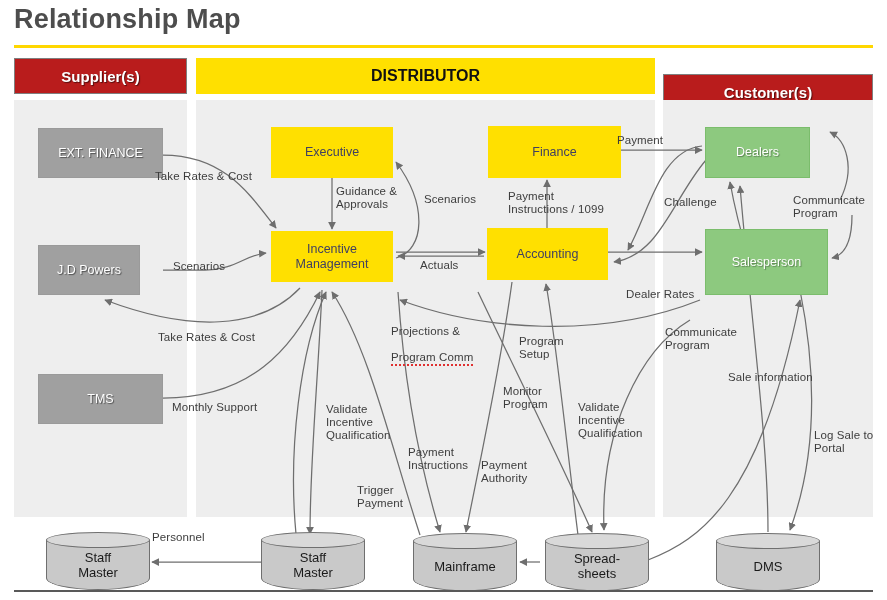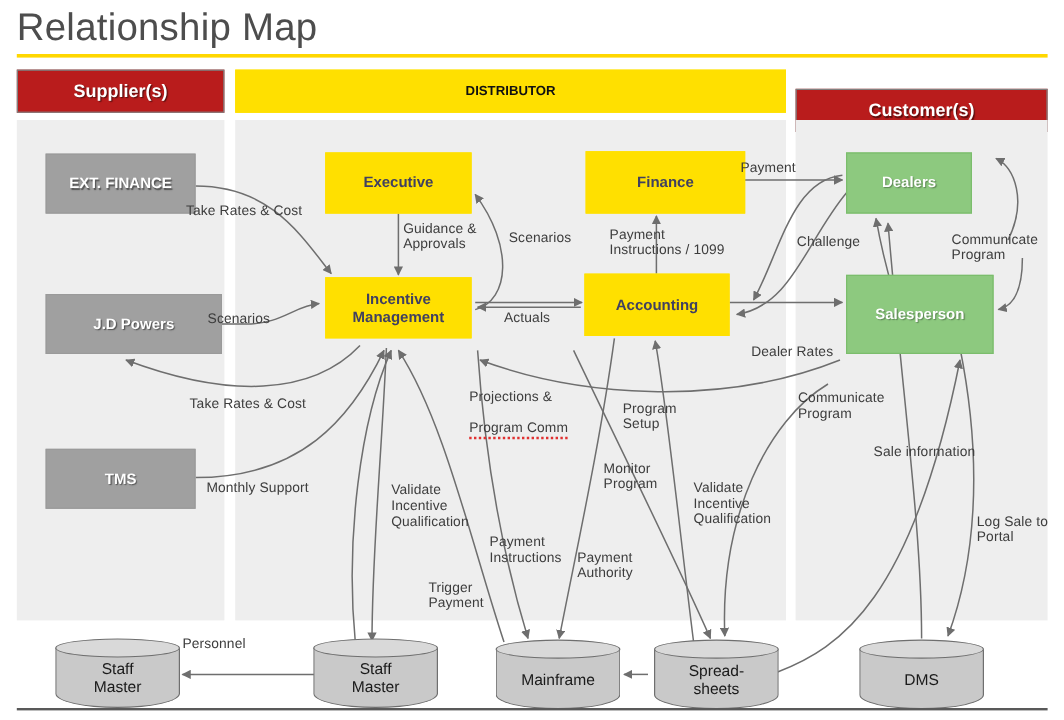--- a/index.html
+++ b/index.html
@@ -13,23 +13,23 @@
   #root {
     position: relative;
     width: 887px; height: 600px;
     background: #ffffff;
   }
 
   
   #title {
     position: absolute;
     left: 14px; top: 4px;
-    font-size: 32px;
+    font-size: 27px;
     color: #4d4d4d;
-    font-weight: 400;
+    font-weight: 700;
     letter-spacing: 0.2px;
     white-space: nowrap;
   }
   #title-rule {
     position: absolute;
     left: 14px; top: 45px;
     width: 859px; height: 3px;
     background: #ffd700;
   }
 
@@ -43,21 +43,21 @@
   }
   .col-header.dark {
     background: #b91c1c;
     color: #ffffff;
     font-size: 15px;
     text-shadow: 1px 1px 1px rgba(0,0,0,0.55);
   }
   .col-header.yellow {
     background: #ffe000;
     color: #111111;
-    font-size: 11px;
+    font-size: 16px;
     border-color: #ffe000;
   }
   #hdr-supplier   { left: 14px;  top: 58px; width: 173px; }
   #hdr-distributor{ left: 196px; top: 58px; width: 459px; }
   #hdr-customer   { left: 663px; top: 58px; width: 210px; margin-top: 16px; }
 
   
   .panel {
     position: absolute;
     top: 100px; height: 417px;
@@ -80,21 +80,21 @@
     position: absolute; left: 0; top: 0;
     width: 887px; height: 600px;
     pointer-events: none;
   }
 
   
   .node {
     position: absolute;
     display: flex; align-items: center; justify-content: center;
     text-align: center;
-    font-weight: bold;
+    font-weight: normal;
     font-size: 12.5px;
     line-height: 1.15;
     padding: 2px;
   }
   .node.gray {
     background: #a0a0a0;
     color: #ffffff;
     border: 1px solid #9a9a9a;
     text-shadow: 1px 1px 1px rgba(0,0,0,0.5);
   }
@@ -245,21 +245,21 @@
 
       <path d="M700,300 C600,340 480,330 400,300"></path>
 
       <path d="M690,320 C640,350 600,430 604,530"></path>
     </g>
   </svg>
 
   <div class="node gray" style="left:38px; top:128px; width:125px; height:50px;">
     <span>EXT. FINANCE</span>
   </div>
-  <div class="node gray" style="left:38px; top:245px; width:147px; height:50px;">
+  <div class="node gray" style="left:38px; top:245px; width:102px; height:50px;">
     <span>J.D Powers</span>
   </div>
   <div class="node gray" style="left:38px; top:374px; width:125px; height:50px;">
     <span>TMS</span>
   </div>
 
   <div class="node yellow" style="left:271px; top:127px; width:122px; height:51px;">
     <span>Executive</span>
   </div>
   <div class="node yellow" style="left:271px; top:231px; width:122px; height:51px; white-space:pre-line;">

